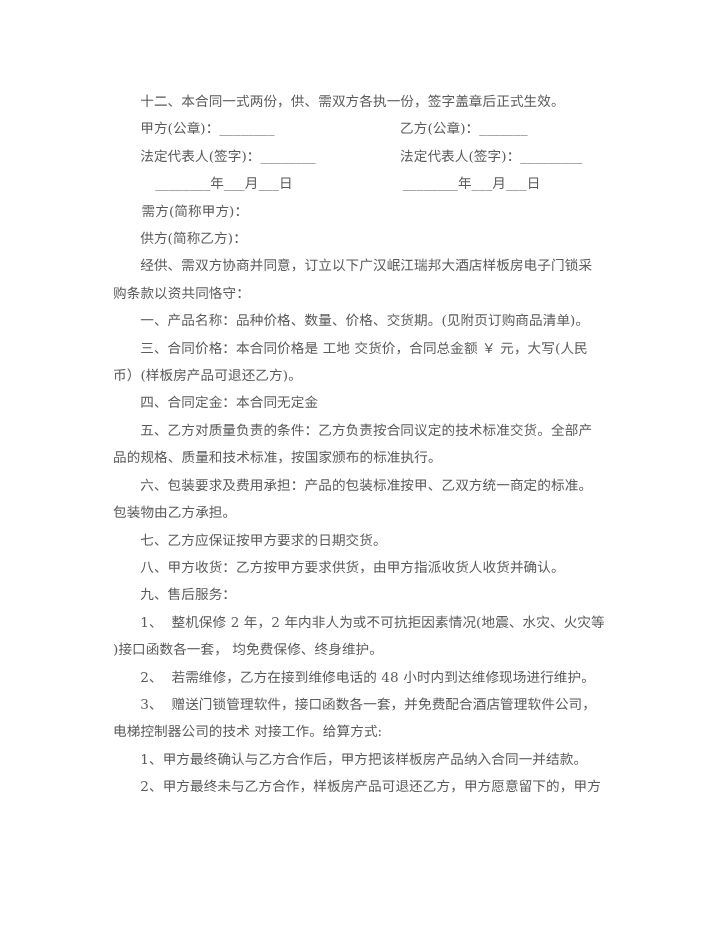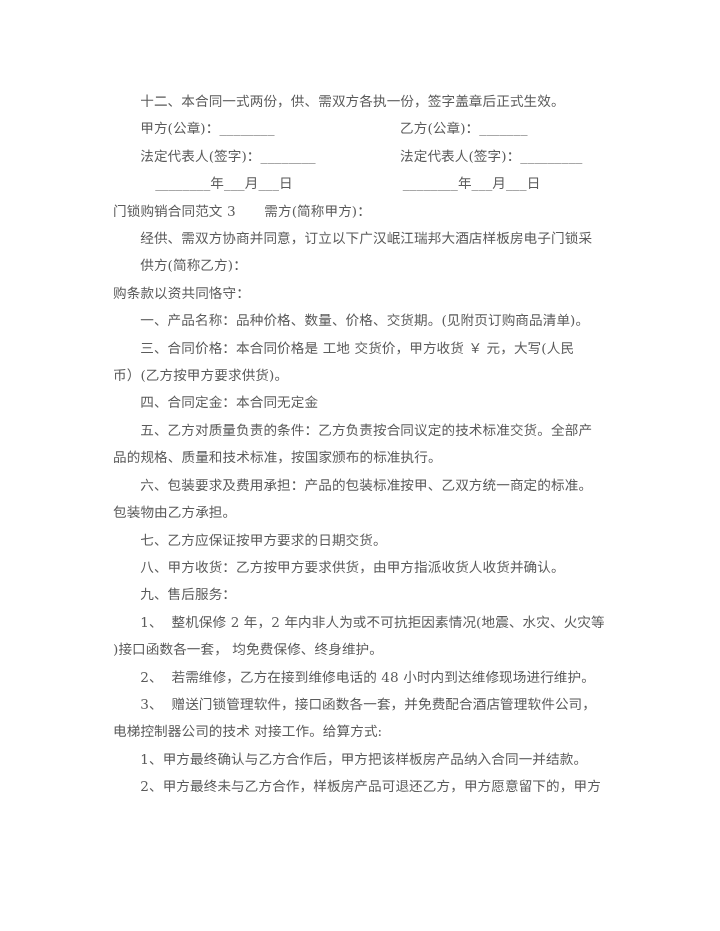--- a/index.html
+++ b/index.html
@@ -113,32 +113,31 @@
       <span class="sig-col-left">法定代表人(签字)：________</span>
       <span class="sig-col-right">法定代表人(签字)：_________</span>
     </div>
 
     <div class="date-row">
       <span class="date-left">________年___月___日</span>
       <span class="date-right">________年___月___日</span>
     </div>
 
     <div class="title-row">
-      <span class="title-left">门锁购销合同范文 3</span>
       <span class="title-right">需方(简称甲方)：</span>
     </div>
 
+    <p class="indent">供方(简称乙方)：</p>
+
     <p class="indent">经供、需双方协商并同意，订立以下广汉岷江瑞邦大酒店样板房电子门锁采</p>
-
-    <p class="indent">供方(简称乙方)：</p>
     <p class="noindent">购条款以资共同恪守：</p>
 
     <p class="indent">一、产品名称：品种价格、数量、价格、交货期。(见附页订购商品清单)。</p>
-    <p class="indent">三、合同价格：本合同价格是 工地 交货价，甲方收货 ￥ 元，大写(人民</p>
-    <p class="noindent">币）(乙方按甲方要求供货)。</p>
+    <p class="indent">三、合同价格：本合同价格是 工地 交货价，合同总金额 ￥ 元，大写(人民</p>
+    <p class="noindent">币）(样板房产品可退还乙方)。</p>
     <p class="indent">四、合同定金：本合同无定金</p>
     <p class="indent">五、乙方对质量负责的条件：乙方负责按合同议定的技术标准交货。全部产</p>
     <p class="noindent">品的规格、质量和技术标准，按国家颁布的标准执行。</p>
     <p class="indent">六、包装要求及费用承担：产品的包装标准按甲、乙双方统一商定的标准。</p>
     <p class="noindent">包装物由乙方承担。</p>
     <p class="indent">七、乙方应保证按甲方要求的日期交货。</p>
     <p class="indent">八、甲方收货：乙方按甲方要求供货，由甲方指派收货人收货并确认。</p>
     <p class="indent">九、售后服务：</p>
 
     <p class="indent">1、  整机保修 2 年，2 年内非人为或不可抗拒因素情况(地震、水灾、火灾等</p>

